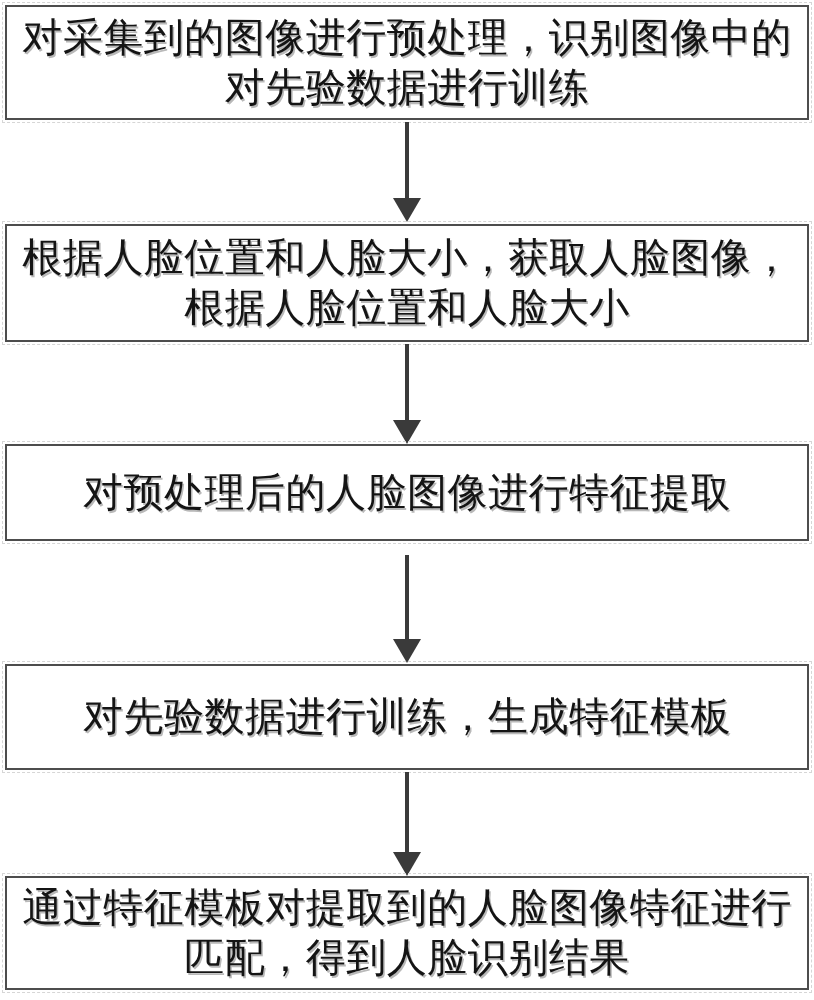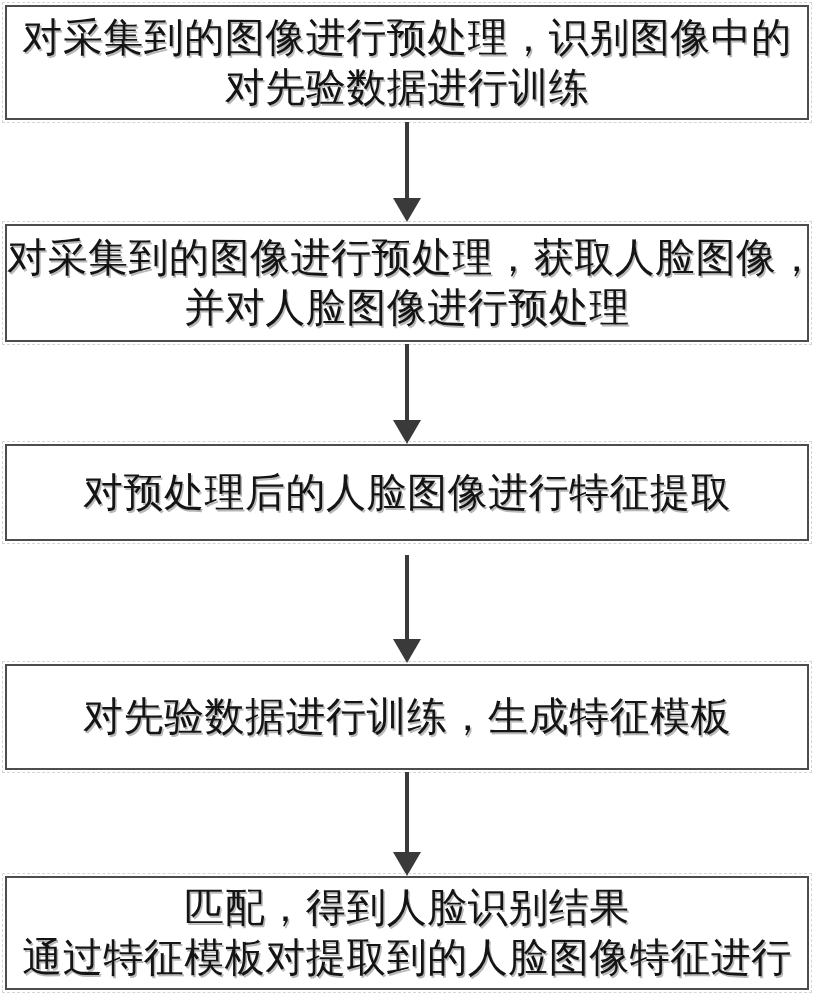--- a/index.html
+++ b/index.html
@@ -82,22 +82,22 @@
     <div class="box-line">对采集到的图像进行预处理，识别图像中的</div>
     <div class="box-line">对先验数据进行训练</div>
   </div>
 
   <div class="arrow a1">
     <div class="shaft"></div>
     <div class="head"></div>
   </div>
 
   <div class="flow-box s2">
-    <div class="box-line">对采集到的图像进行预处理，获取人脸图像，</div>
-    <div class="box-line">并对人脸图像进行预处理</div>
+    <div class="box-line">根据人脸位置和人脸大小，获取人脸图像，</div>
+    <div class="box-line">根据人脸位置和人脸大小</div>
   </div>
 
   <div class="arrow a2">
     <div class="shaft"></div>
     <div class="head"></div>
   </div>
 
   <div class="flow-box s3">
     <div class="box-line">对预处理后的人脸图像进行特征提取</div>
     <div class="box-line"></div>
@@ -112,17 +112,17 @@
     <div class="box-line">对先验数据进行训练，生成特征模板</div>
     <div class="box-line"></div>
   </div>
 
   <div class="arrow a4">
     <div class="shaft"></div>
     <div class="head"></div>
   </div>
 
   <div class="flow-box s5">
+    <div class="box-line">通过特征模板对提取到的人脸图像特征进行</div>
     <div class="box-line">匹配，得到人脸识别结果</div>
-    <div class="box-line">通过特征模板对提取到的人脸图像特征进行</div>
   </div>
 
 </div>
 
 </body></html>

